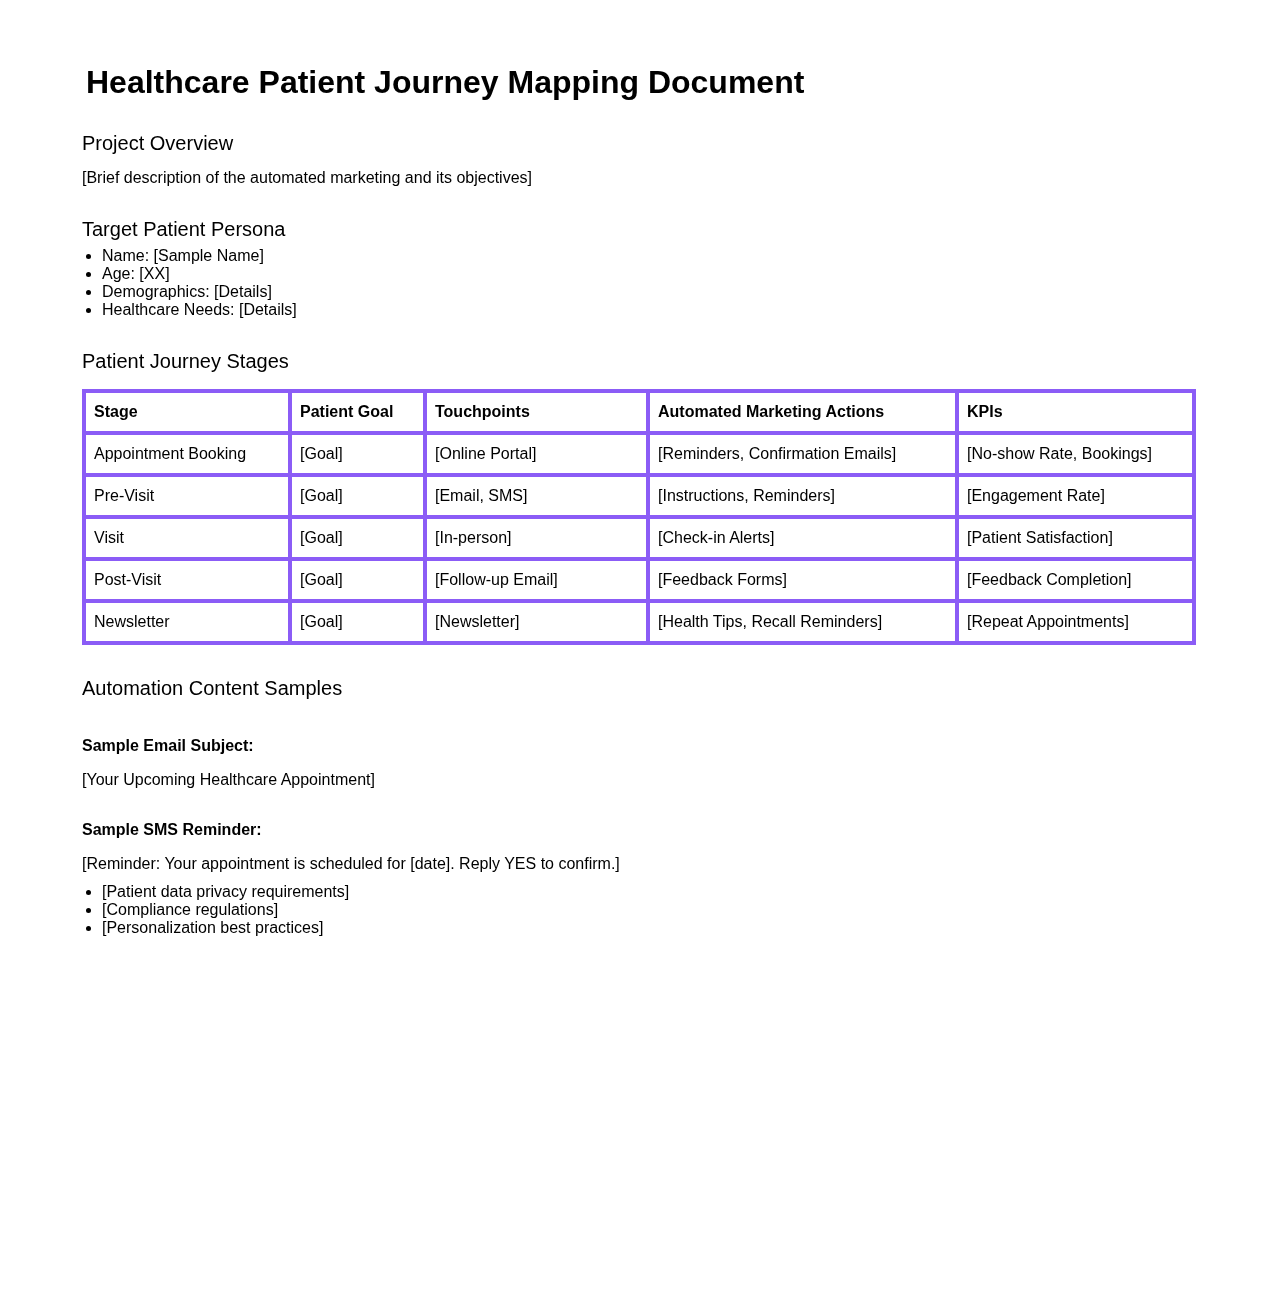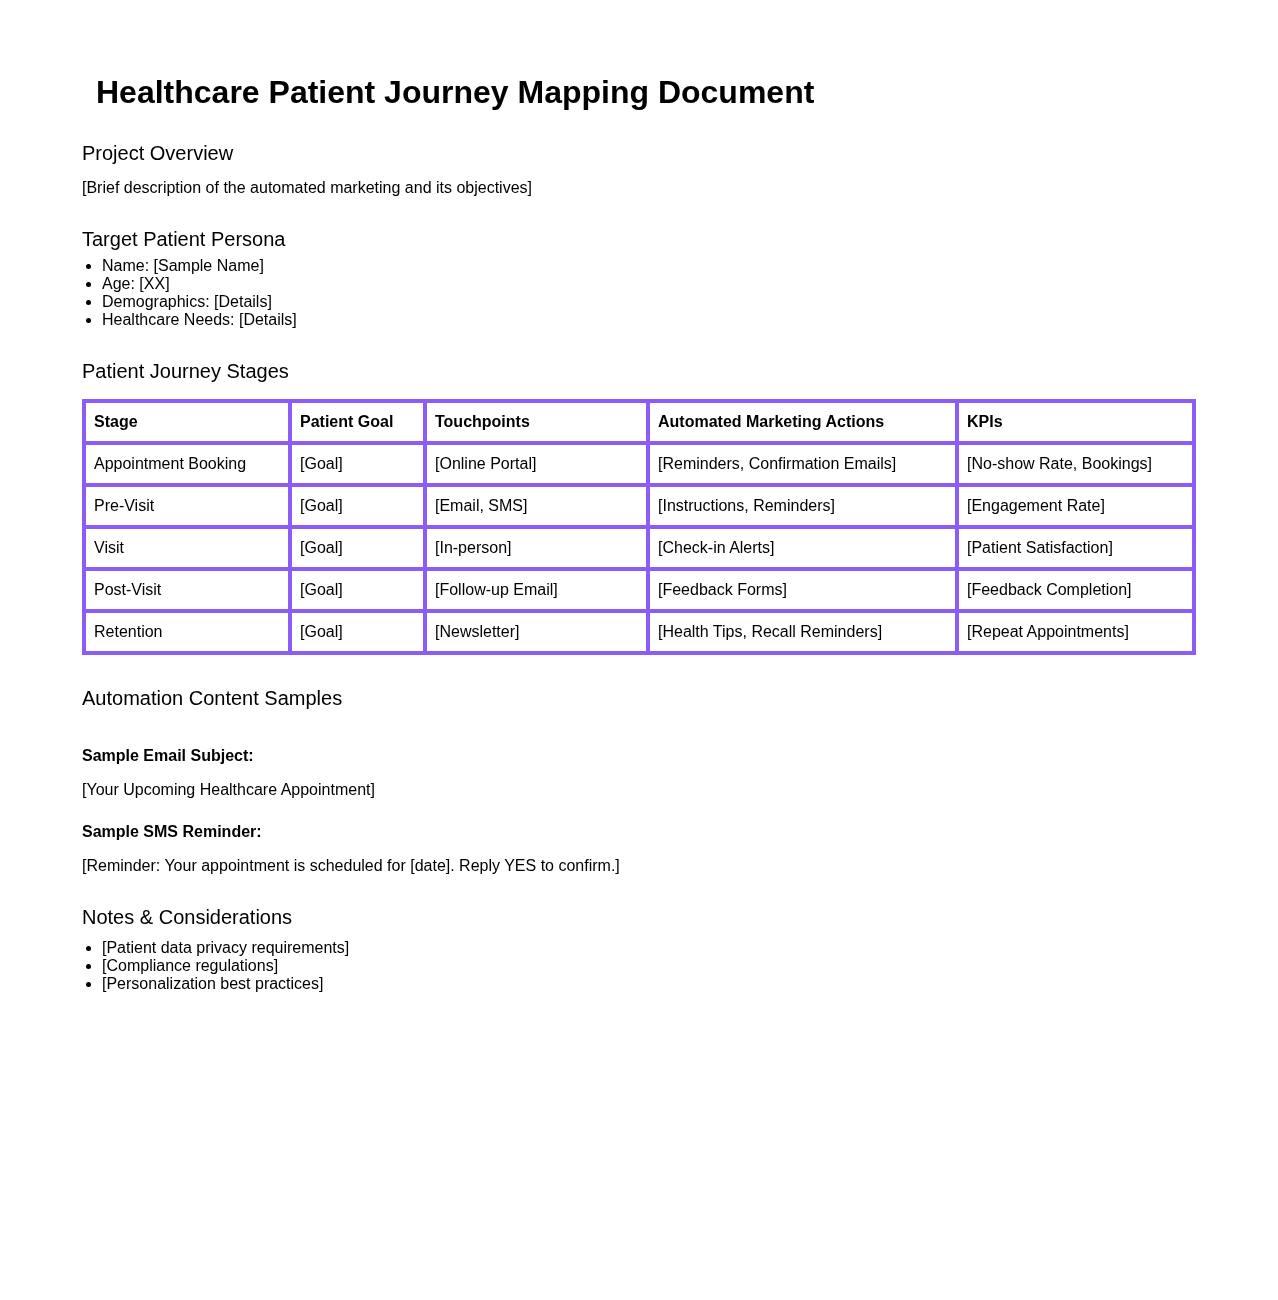--- a/index.html
+++ b/index.html
@@ -4,21 +4,21 @@
 <style>
   html, body { margin: 0; padding: 0; background: #ffffff; }
   body {
     width: 1278px; min-height: 1300px;
     font-family: "Liberation Sans", sans-serif;
     color: #000;
     font-size: 16px;
     line-height: 18px;
   }
   .page { padding: 0 82px; }
-  h1 { font-size: 32px; line-height: 37px; font-weight: bold; margin: 14px; padding-top: 60px; }
+  h1 { font-size: 32px; line-height: 37px; font-weight: bold; margin: 4px; padding-top: 60px; }
   h2 { font-size: 20px; line-height: 23px; font-weight: normal; margin: 0; }
   h3 { font-size: 16px; line-height: 18px; font-weight: bold; margin: 0; }
   p { margin: 0; }
   ul { margin: 0; padding-left: 20px; }
   li { line-height: 18px; }
   .h-overview { margin-top: 31px; }
   .p-overview { margin-top: 14px; }
   .h-persona { margin-top: 31px; }
   .ul-persona { margin-top: 6px; }
   .h-stages { margin-top: 31px; }
@@ -36,21 +36,21 @@
     font-size: 16px;
   }
   th { font-weight: bold; }
   .c1 { width: 186px; }
   .c2 { width: 115px; }
   .c3 { width: 203px; }
   .c4 { width: 289px; }
   .h-samples { margin-top: 32px; }
   .h-email { margin-top: 37px; }
   .p-email { margin-top: 16px; }
-  .h-sms { margin-top: 24px; }
+  .h-sms { margin-top: 32px; }
   .p-sms { margin-top: 16px; }
   .h-notes { margin-top: 31px; }
   .ul-notes { margin-top: 10px; }
 </style>
 </head>
 <body>
 
 <div class="page">
   <h1>Healthcare Patient Journey Mapping Document</h1>
 
@@ -99,34 +99,33 @@
         <td>[Patient Satisfaction]</td>
       </tr>
       <tr>
         <td>Post-Visit</td>
         <td>[Goal]</td>
         <td>[Follow-up Email]</td>
         <td>[Feedback Forms]</td>
         <td>[Feedback Completion]</td>
       </tr>
       <tr>
-        <td>Retention</td>
+        <td>Newsletter</td>
         <td>[Goal]</td>
         <td>[Newsletter]</td>
         <td>[Health Tips, Recall Reminders]</td>
         <td>[Repeat Appointments]</td>
       </tr>
     </tbody>
   </table>
 
   <h2 class="h-samples">Automation Content Samples</h2>
   <h3 class="h-email">Sample Email Subject:</h3>
   <p class="p-email">[Your Upcoming Healthcare Appointment]</p>
   <h3 class="h-sms">Sample SMS Reminder:</h3>
   <p class="p-sms">[Reminder: Your appointment is scheduled for [date]. Reply YES to confirm.]</p>
 
-  <h2 class="h-notes">Notes &amp; Considerations</h2>
   <ul class="ul-notes">
     <li>[Patient data privacy requirements]</li>
     <li>[Compliance regulations]</li>
     <li>[Personalization best practices]</li>
   </ul>
 </div>
 
 </body></html>

